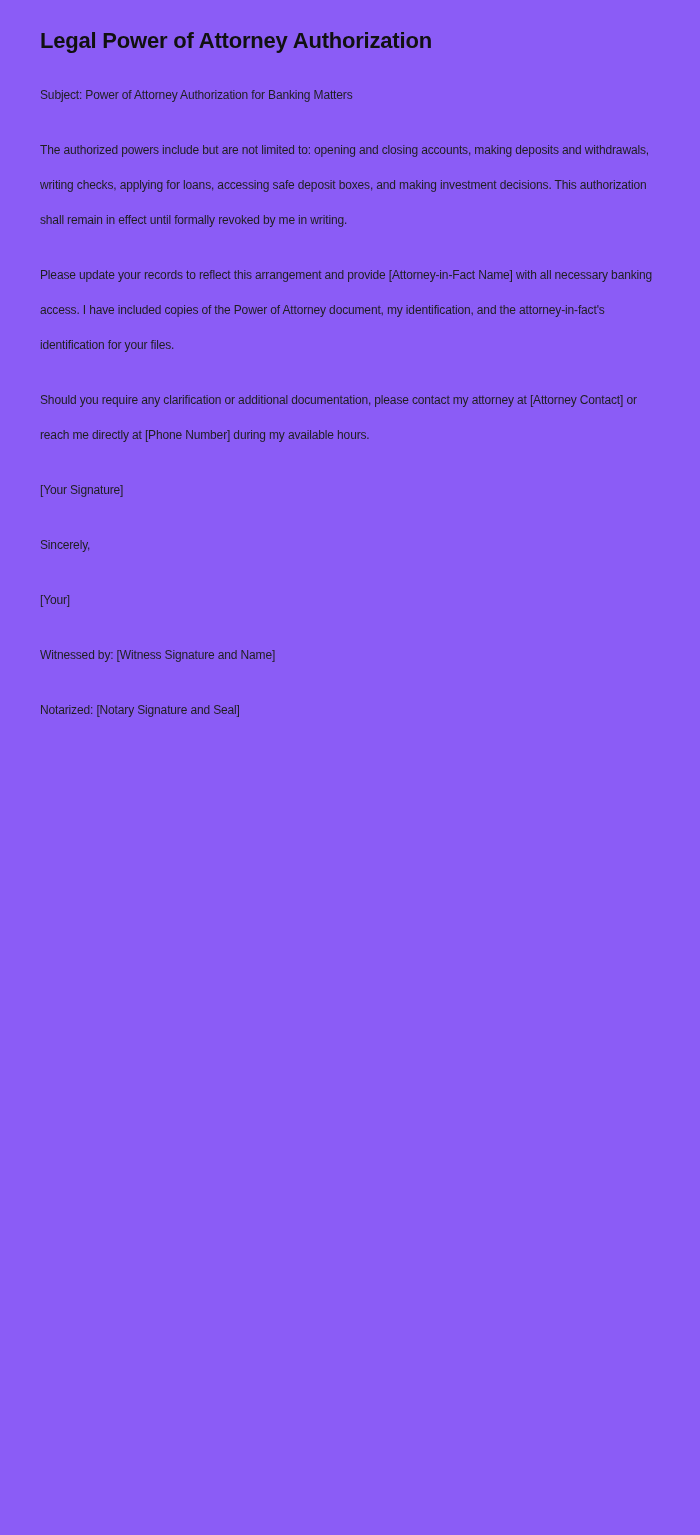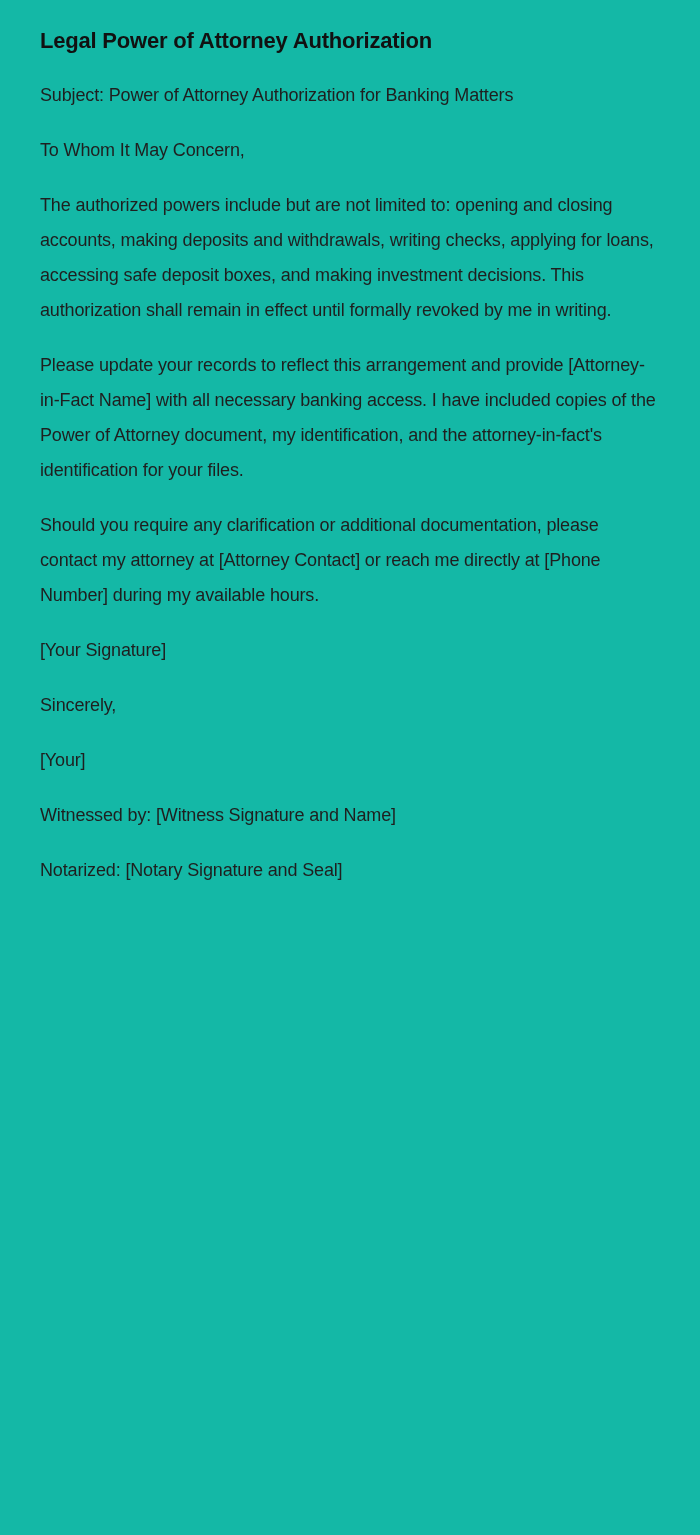--- a/index.html
+++ b/index.html
@@ -10,51 +10,50 @@
   body {
     width: 700px;
     height: 1535px;
     overflow: hidden;
     font-family: "Liberation Sans", sans-serif;
   }
   .page {
     box-sizing: border-box;
     width: 700px;
     min-height: 1535px;
-    background: #14b8a6;
+    background: #8b5cf6;
     padding: 26px 40px 40px 40px;
   }
   .doc-title {
     font-size: 22px;
     line-height: 30px;
     font-weight: 700;
     color: #111111;
     letter-spacing: -0.2px;
     margin: 0 0 22px 0;
   }
   .doc-par {
-    font-size: 18px;
+    font-size: 12px;
     line-height: 35px;
     font-weight: 400;
     color: #1f1f1f;
     letter-spacing: -0.15px;
     margin: 4px 0 20px 0;
     max-width: 622px;
   }
 </style>
 </head>
 <body>
 
 <div class="page">
 
   <h1 class="doc-title">Legal Power of Attorney Authorization</h1>
 
   <p class="doc-par">Subject: Power of Attorney Authorization for Banking Matters</p>
 
-  <p class="doc-par">To Whom It May Concern,</p>
 
 
 
   <p class="doc-par">The authorized powers include but are not limited to: opening and closing accounts, making deposits and withdrawals, writing checks, applying for loans, accessing safe deposit boxes, and making investment decisions. This authorization shall remain in effect until formally revoked by me in writing.</p>
 
   <p class="doc-par">Please update your records to reflect this arrangement and provide [Attorney-in-Fact Name] with all necessary banking access. I have included copies of the Power of Attorney document, my identification, and the attorney-in-fact's identification for your files.</p>
 
   <p class="doc-par">Should you require any clarification or additional documentation, please contact my attorney at [Attorney Contact] or reach me directly at [Phone Number] during my available hours.</p>
 
 

